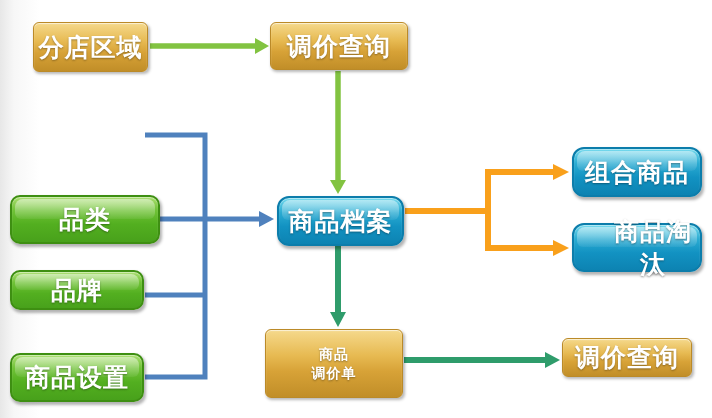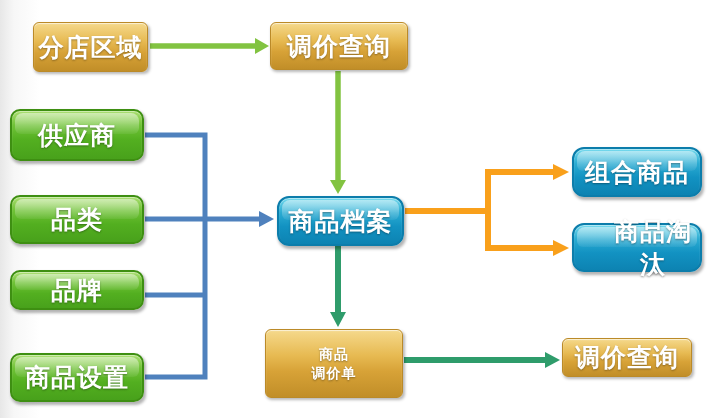--- a/index.html
+++ b/index.html
@@ -76,25 +76,22 @@
   </svg>
 
   <div class="node gold" style="left:33px; top:22px; width:115px; height:50px;">
     <span>分店区域</span>
   </div>
 
   <div class="node gold" style="left:270px; top:22px; width:138px; height:48px;">
     <span>调价查询</span>
   </div>
 
-  <div class="node green" style="left:10px; top:109px; width:134px; height:52px;">
-    <span>供应商</span>
-  </div>
 
-  <div class="node green" style="left:10px; top:195px; width:134px; height:49px;">
+  <div class="node green" style="left:10px; top:195px; width:150px; height:49px;">
     <span>品类</span>
   </div>
 
   <div class="node green" style="left:10px; top:270px; width:134px; height:40px;">
     <span>品牌</span>
   </div>
 
   <div class="node green" style="left:10px; top:353px; width:134px; height:49px;">
     <span>商品设置</span>
   </div>

